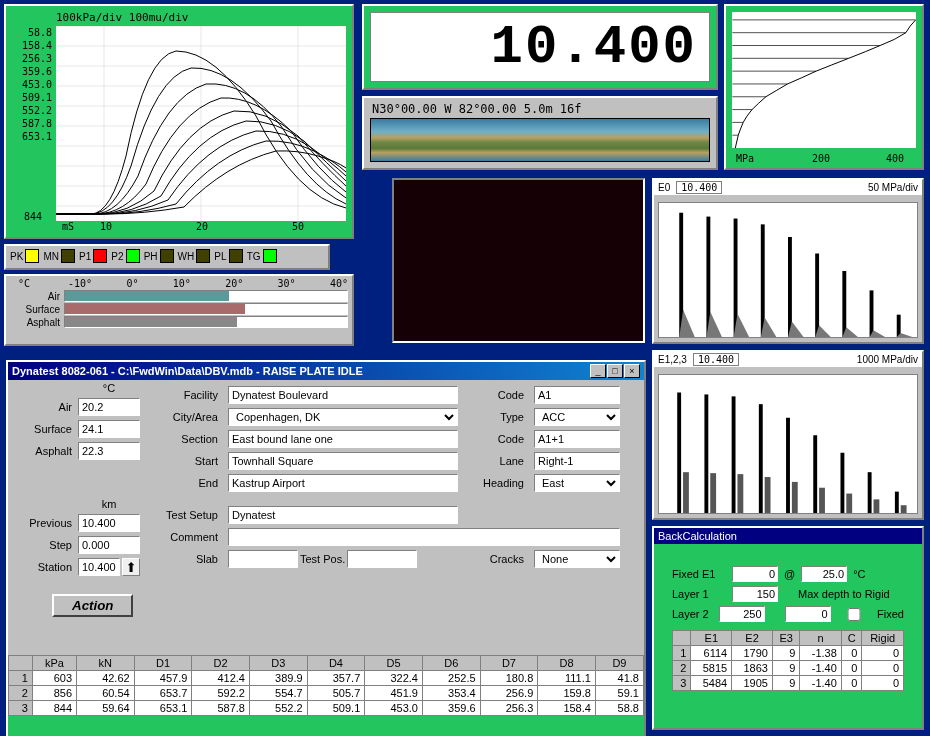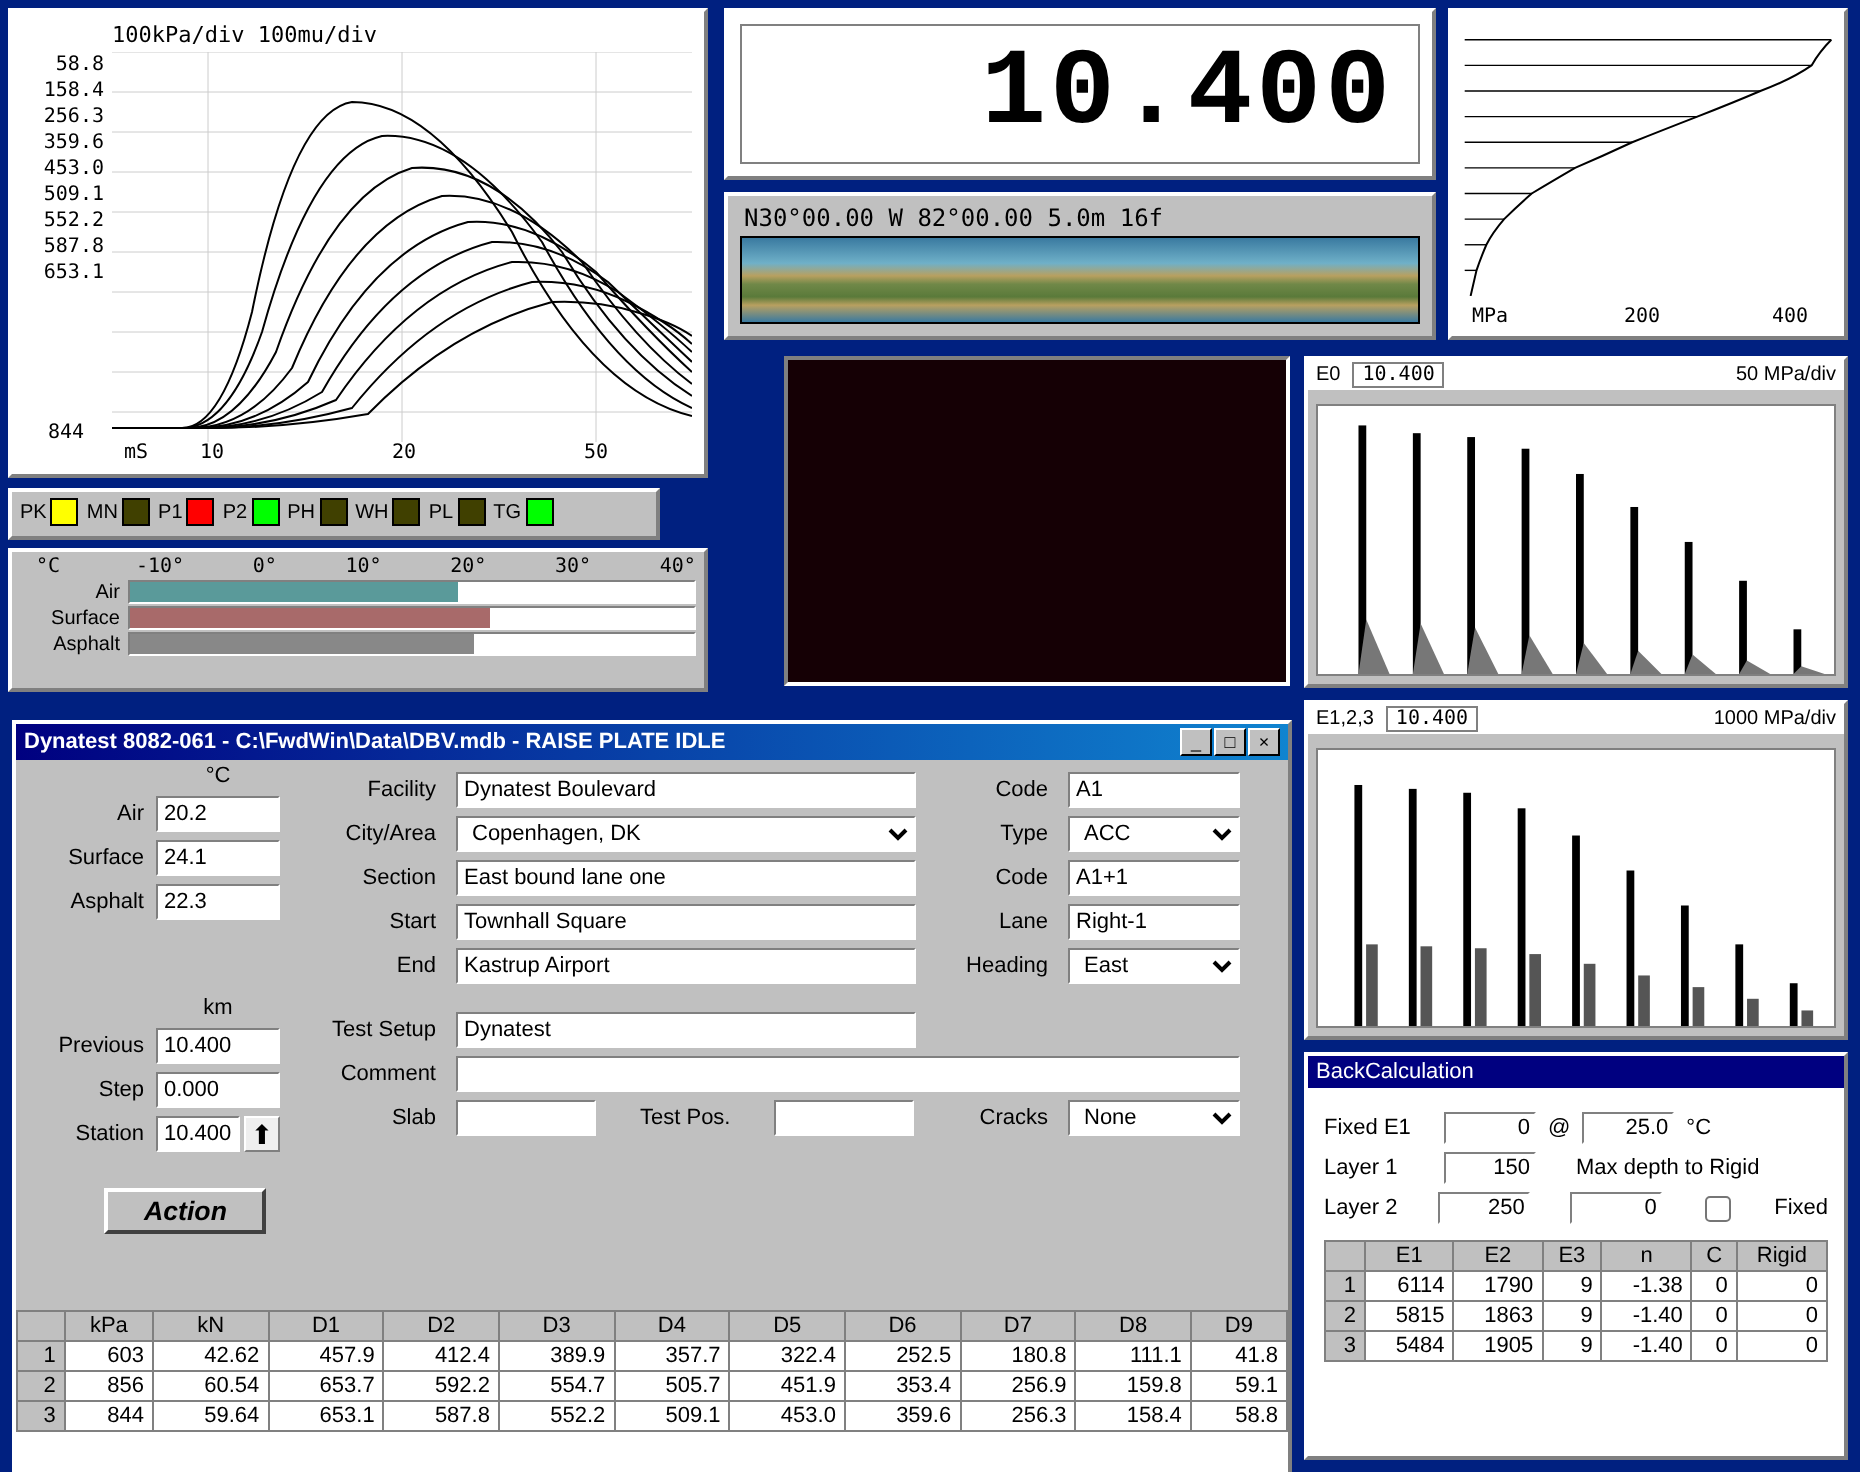--- a/index.html
+++ b/index.html
@@ -1,17 +1,17 @@
 <!DOCTYPE html>
 <html><head>
 <meta charset="utf-8">
 <style>
 * { box-sizing: border-box; margin: 0; padding: 0; }
 body { background: #002080; font-family: "MS Sans Serif", Arial, sans-serif; font-size: 11px; width: 930px; height: 736px; overflow: hidden; position: relative; }
-.panel { position: absolute; background: #ffffff; border: 2px solid; border-color: #fff #808080 #808080 #fff; }
+.panel { position: absolute; background: #22c55e; border: 2px solid; border-color: #fff #808080 #808080 #fff; }
 .raised { border: 1px solid; border-color: #fff #808080 #808080 #fff; }
 
 
 #wave { left: 4px; top: 4px; width: 350px; height: 235px; }
 #wave .graph { position: absolute; left: 50px; top: 20px; width: 290px; height: 195px; background: #fff; }
 #wave .title { position: absolute; left: 50px; top: 5px; font-family: monospace; font-size: 11px; }
 #wave .ylabels { position: absolute; left: 6px; top: 20px; font-family: monospace; font-size: 10px; line-height: 13px; text-align: right; width: 40px; }
 #wave .yleft { font-family: monospace; font-size: 10px; position: absolute; left: 18px; top: 205px; }
 #wave .xlab { position: absolute; bottom: 5px; font-family: monospace; font-size: 10px; }
 
@@ -70,21 +70,21 @@
 
 
 .tbl { border-collapse:collapse; font-size:11px; width:100%; background:#fff;}
 .tbl th,.tbl td{ border:1px solid #808080; padding:1px 4px; text-align:right; background:#c0c0c0;}
 .tbl th{ font-weight:normal; text-align:center;}
 .tbl td.w{ background:#fff;}
 
 
 #bc { left: 652px; top: 526px; width: 272px; height: 204px; }
 #bc .ttl { background:#000080; color:#fff; font-size:11px; padding:2px 4px;}
-#bc .bd { padding:8px; font-size:11px;}
+#bc .bd { padding:18px; font-size:11px;}
 #bc .row { display:flex; align-items:center; gap:6px; margin:4px 0;}
 #bc input { width:46px; text-align:right; font-size:11px; border:1px solid; border-color:#808080 #fff #fff #808080; padding:1px 2px;}
 </style>
 </head>
 <body>
 
 <div id="wave" class="panel">
   <div class="title">100kPa/div 100mu/div</div>
   <div class="ylabels" id="wylab">
       <div>58.8</div>
@@ -325,21 +325,21 @@
       <span class="flab">Heading</span>
         <select class="fval l"><option>East</option></select>
       <span style="grid-column:1/5;height:6px"></span>
       <span class="flab">Test Setup</span>
         <input class="fval l" value="Dynatest" style="">
         <span></span>
         <span></span>
       <span class="flab">Comment</span>
         <input class="fval l" style="grid-column: 2 / 5;" value="">
       <span class="flab">Slab</span>
-      <div style="display:flex;gap:22px;align-items:center">
+      <div style="display:flex;gap:2px;align-items:center">
           <input class="fval l" style="width: 70px;" value="">
           <span class="flab" style="width:auto">Test Pos.</span>
           <input class="fval l" style="width: 70px;" value="">
         </div>
       <span class="flab">Cracks</span>
         <select class="fval l"><option>None</option></select>
     </div>
 
     <div style="position:absolute;left:0;right:0;bottom:0">
       <table class="tbl" id="maintbl">

